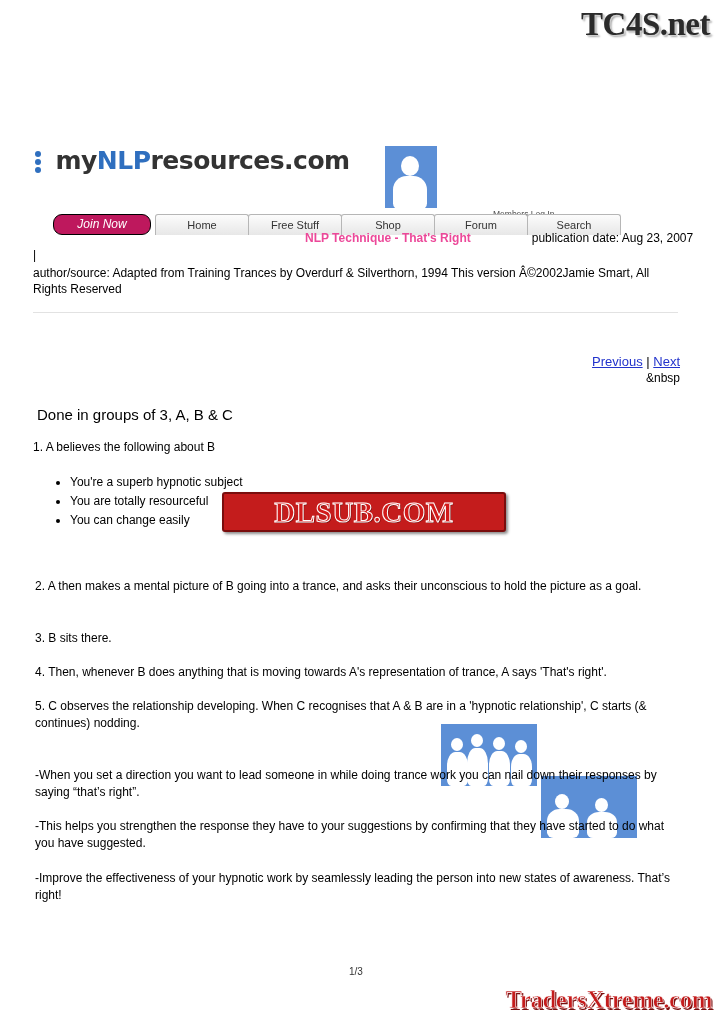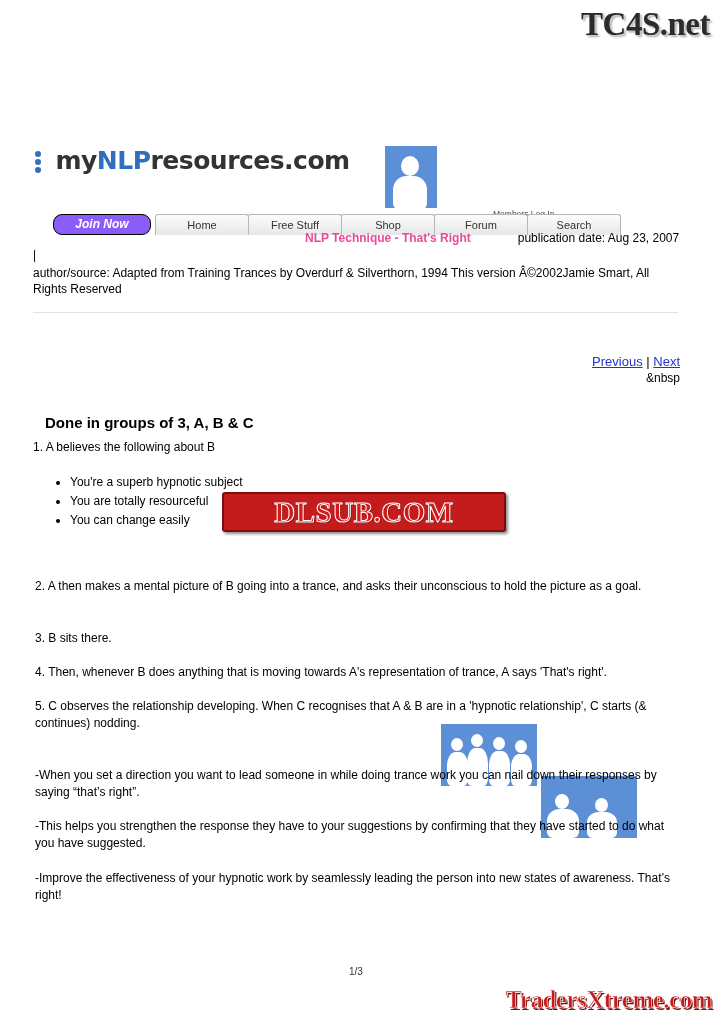--- a/index.html
+++ b/index.html
@@ -131,23 +131,23 @@
     text-align: center;
     font-size: 11px;
     color: #333333;
     background: linear-gradient(#fcfcfc, #e7e7e7);
     border: 1px solid #b6b6b6;
     border-bottom: none;
     border-radius: 3px 3px 0 0;
     margin-right: -1px;
   }
   .tab.join {
-    background: #8b5cf6;
+    background: #be185d;
     color: #ffffff;
-    font-weight: bold;
+    font-weight: normal;
     font-style: italic;
     border: 1px solid #000000;
     border-radius: 9px;
     width: 96px;
     height: 19px;
     line-height: 19px;
     margin-right: 4px;
     font-size: 12px;
   }
   .tab.home { width: 92px; }
@@ -164,21 +164,21 @@
     font-size: 12px;
     white-space: nowrap;
   }
   .title-line .doc-title {
     font-weight: bold;
     color: #ec4899;
     margin-top: 16px;
   }
   .title-line .pubdate {
     font-weight: normal;
-    margin-left: 10px;
+    margin-left: 24px;
     padding-left: 37px;
   }
 
   .pipe-mark {
     position: absolute;
     left: 33px;
     top: 248px;
     font-size: 12px;
     color: #000;
   }
@@ -215,23 +215,23 @@
     right: 44px;
     top: 371px;
     font-size: 12px;
     text-align: right;
   }
 
   h1.section-title {
     position: absolute;
     left: 33px;
     top: 402px;
-    margin: 12px;
+    margin: 4px;
     font-size: 15px;
-    font-weight: bold;
+    font-weight: normal;
     color: #000;
   }
 
   .step1 {
     position: absolute;
     left: 33px;
     top: 440px;
     font-size: 12px;
   }
 

